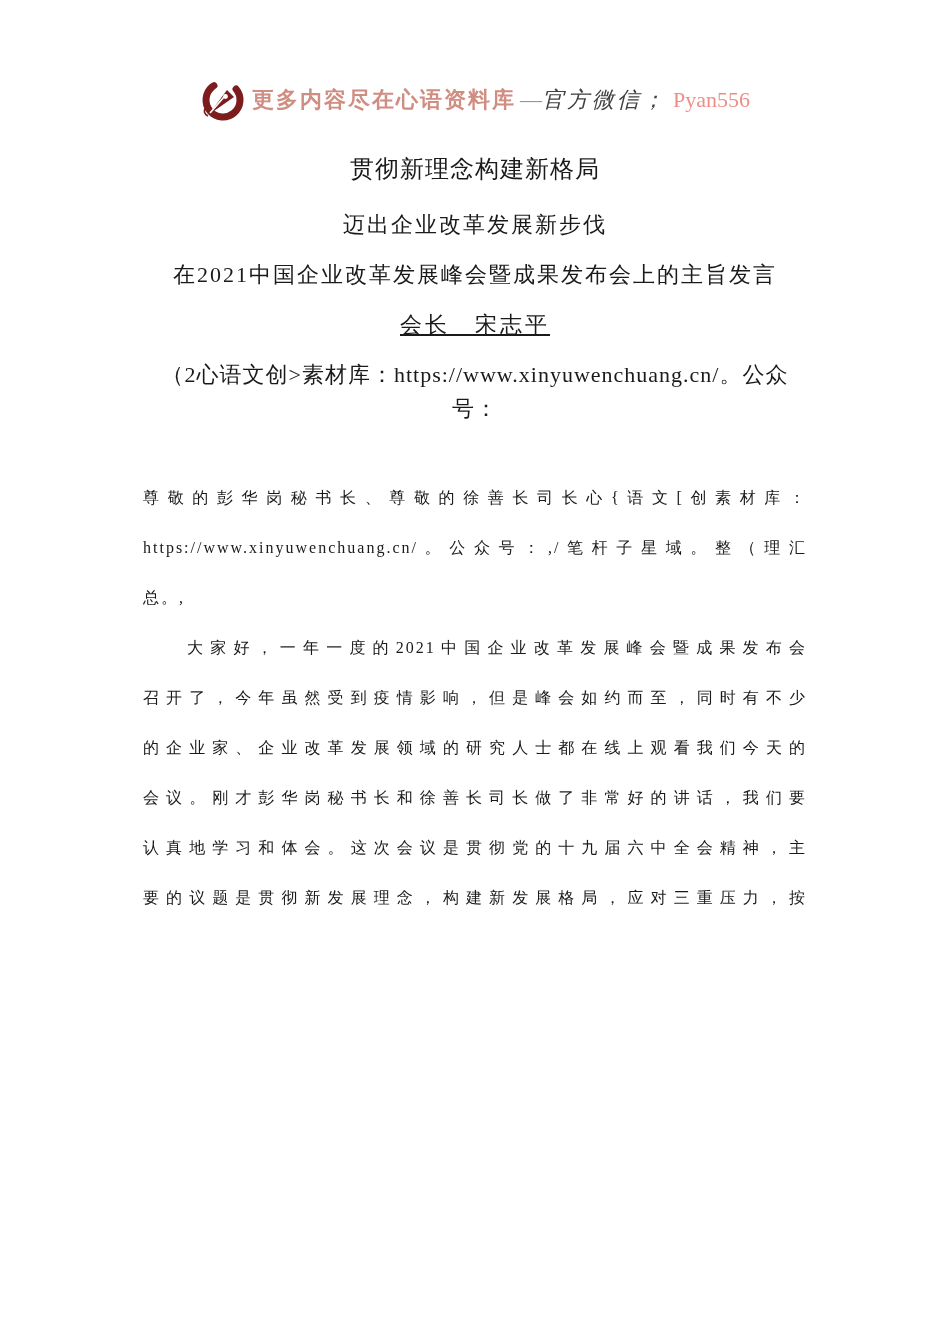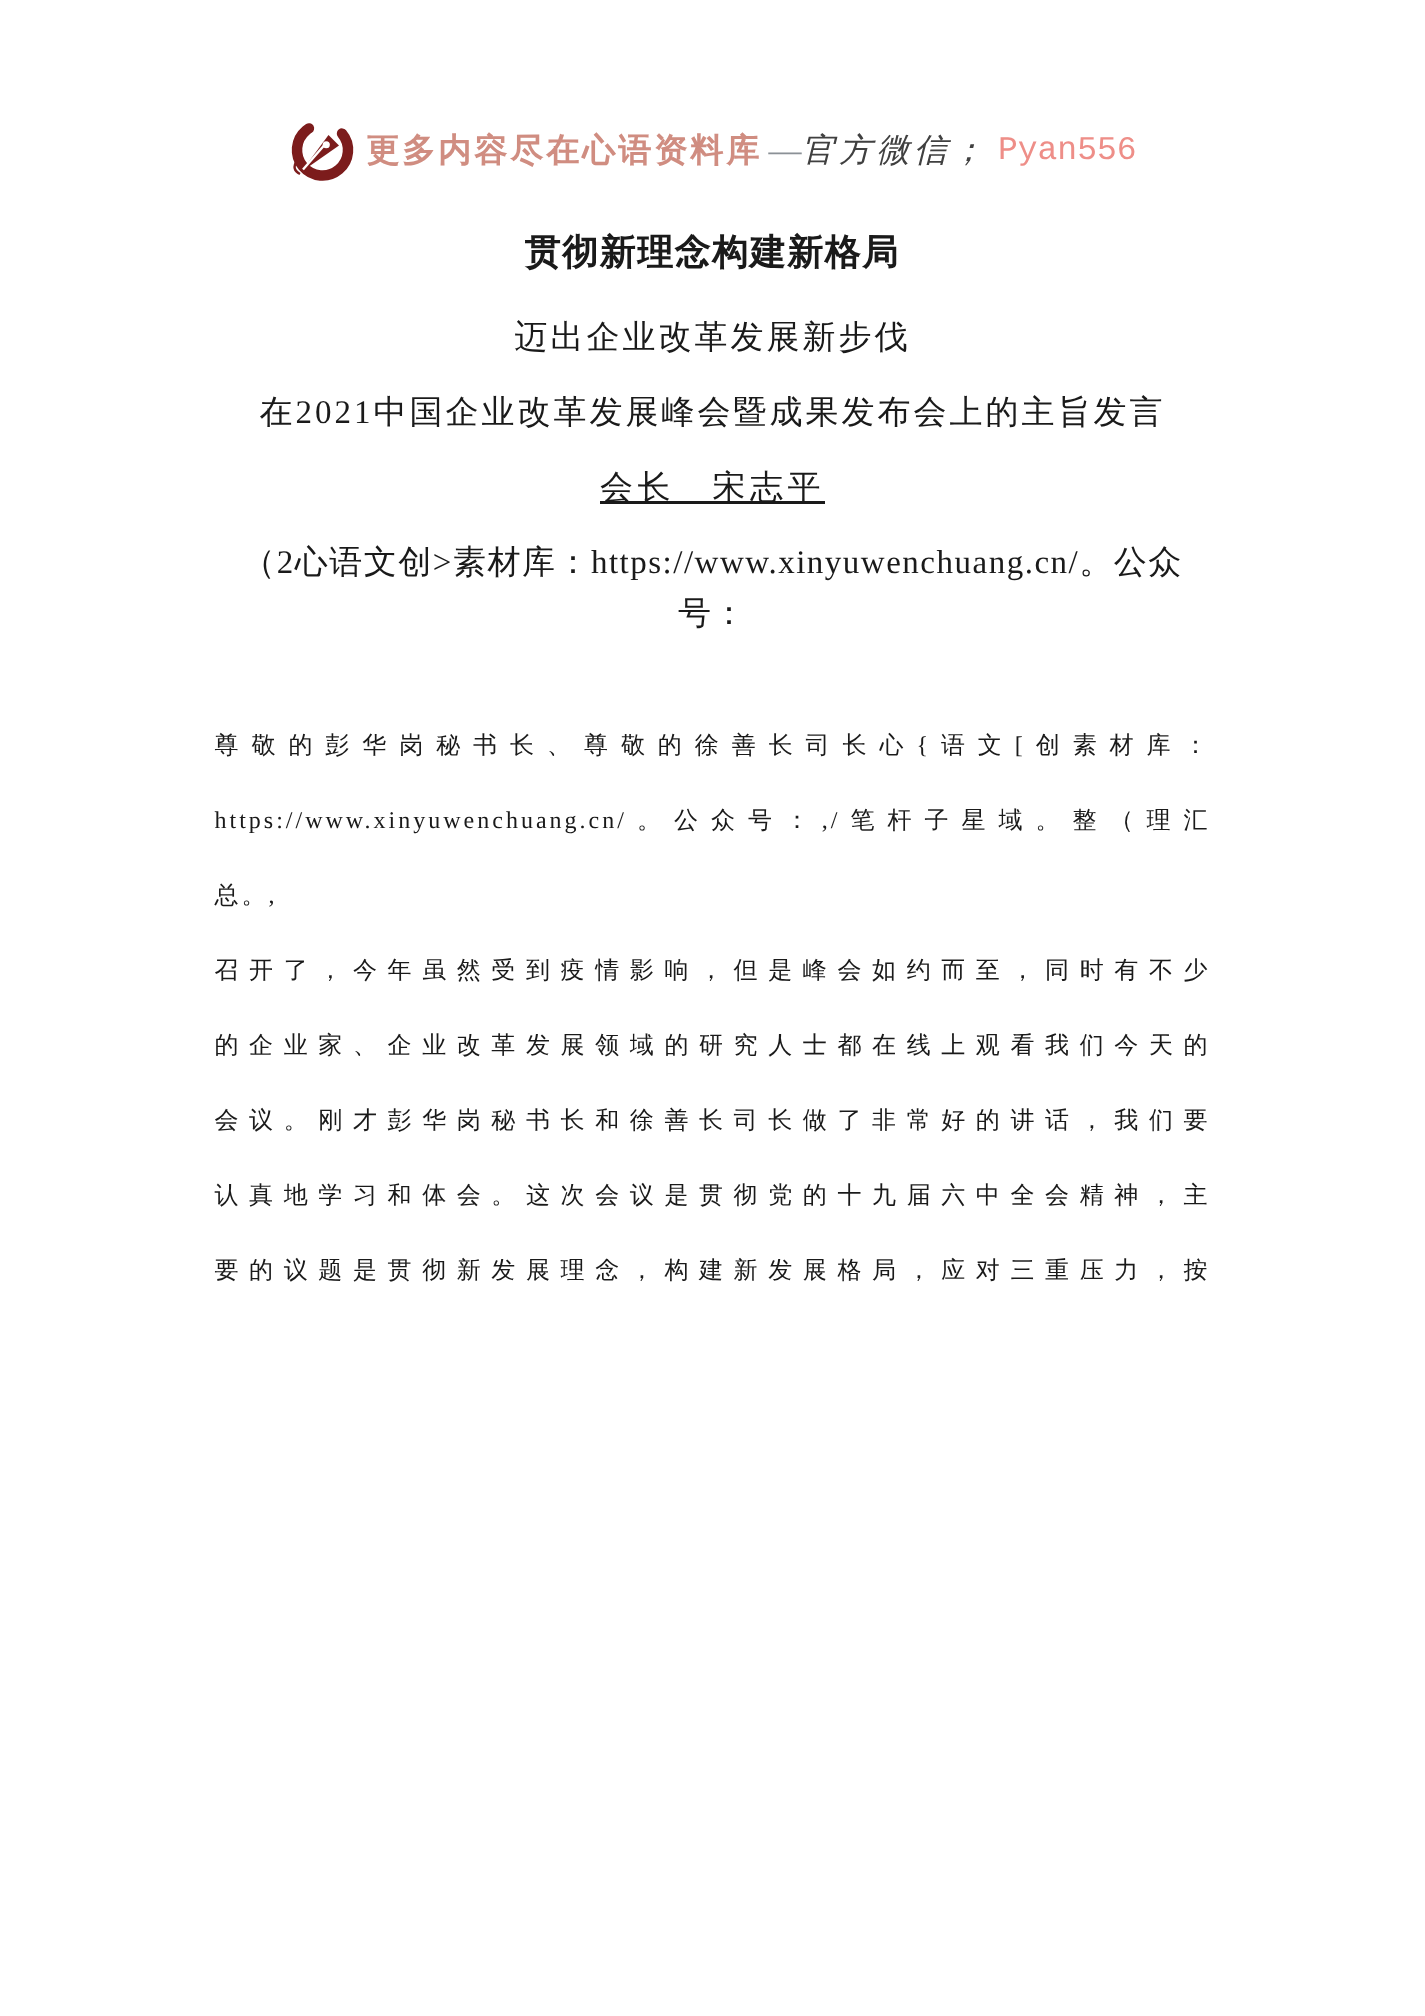--- a/index.html
+++ b/index.html
@@ -15,26 +15,26 @@
   
   .watermark {
     display:flex; align-items:center; justify-content:center;
     font-size:22px; white-space:nowrap;
   }
   .watermark.header { padding-top:76px; height:48px; }
   .wm-logo { width:46px; height:46px; margin-right:6px; flex:0 0 auto; }
   .wm-brand { color:#d08d81; letter-spacing:2px; font-weight:bold; }
   .wm-sep   { color:#8b9196; margin-left:4px; }
   .wm-label { color:#404040; font-style:italic; letter-spacing:3px; }
-  .wm-account { color:#ee8e88; font-family:Liberation Mono, monospace; margin-left:6px; }
+  .wm-account { color:#ee8e88; font-family:Liberation Serif, serif; margin-left:6px; }
 
   
   .title {
     margin-top:26px; text-align:center;
-    font-size:24px; font-weight:bold; line-height:38px; letter-spacing:1px;
+    font-size:24px; font-weight:normal; line-height:38px; letter-spacing:1px;
   }
   .subtitle { margin-top:20px; text-align:center; font-size:22px; line-height:34px; letter-spacing:2px; }
   .speech-title { margin-top:16px; text-align:center; font-size:22px; line-height:34px; letter-spacing:2px; }
   .author { margin-top:16px; text-align:center; font-size:22px; line-height:34px; letter-spacing:3px;text-decoration:underline; }
   .note { margin-top:16px; text-align:center; font-size:22px; line-height:34px; letter-spacing:1px; }
 
   
   .doc-line {
     font-size:16px; line-height:50px; letter-spacing:2px;
     text-align:justify; text-align-last:justify;
@@ -65,19 +65,20 @@
   <div class="title">贯彻新理念构建新格局</div>
   <div class="subtitle">迈出企业改革发展新步伐</div>
   <div class="speech-title">在2021中国企业改革发展峰会暨成果发布会上的主旨发言</div>
   <div class="author">会长　宋志平</div>
   <div class="note">（2心语文创&gt;素材库：https://www.xinyuwenchuang.cn/。公众号：</div>
 
   <div class="doc-line first">尊敬的彭华岗秘书长、尊敬的徐善长司长心{语文[创素材库：</div>
   <div class="doc-line">https://www.xinyuwenchuang.cn/。公众号：,/笔杆子星域。整（理汇</div>
   <div class="doc-line left">总。,</div>
 
+  <div class="doc-line indent">大家好，一年一度的2021中国企业改革发展峰会暨成果发布会</div>
   <div class="doc-line">召开了，今年虽然受到疫情影响，但是峰会如约而至，同时有不少</div>
   <div class="doc-line">的企业家、企业改革发展领域的研究人士都在线上观看我们今天的</div>
   <div class="doc-line">会议。刚才彭华岗秘书长和徐善长司长做了非常好的讲话，我们要</div>
   <div class="doc-line">认真地学习和体会。这次会议是贯彻党的十九届六中全会精神，主</div>
   <div class="doc-line">要的议题是贯彻新发展理念，构建新发展格局，应对三重压力，按</div>
 
 </div>
 
 </body></html>

